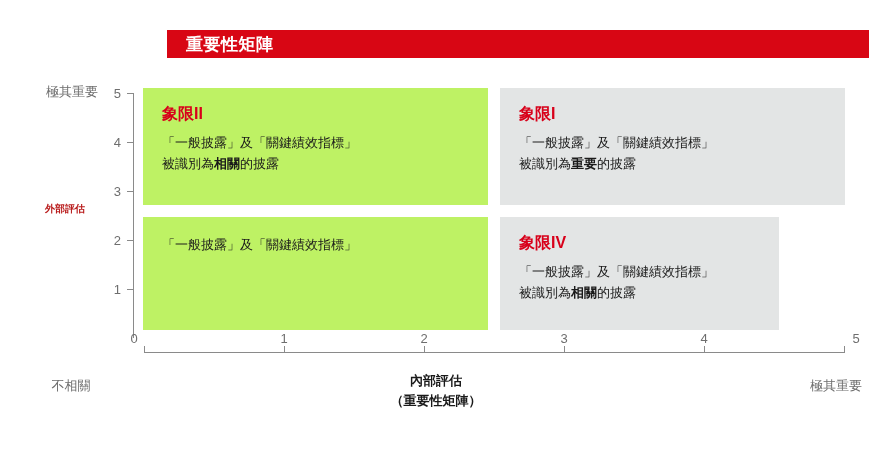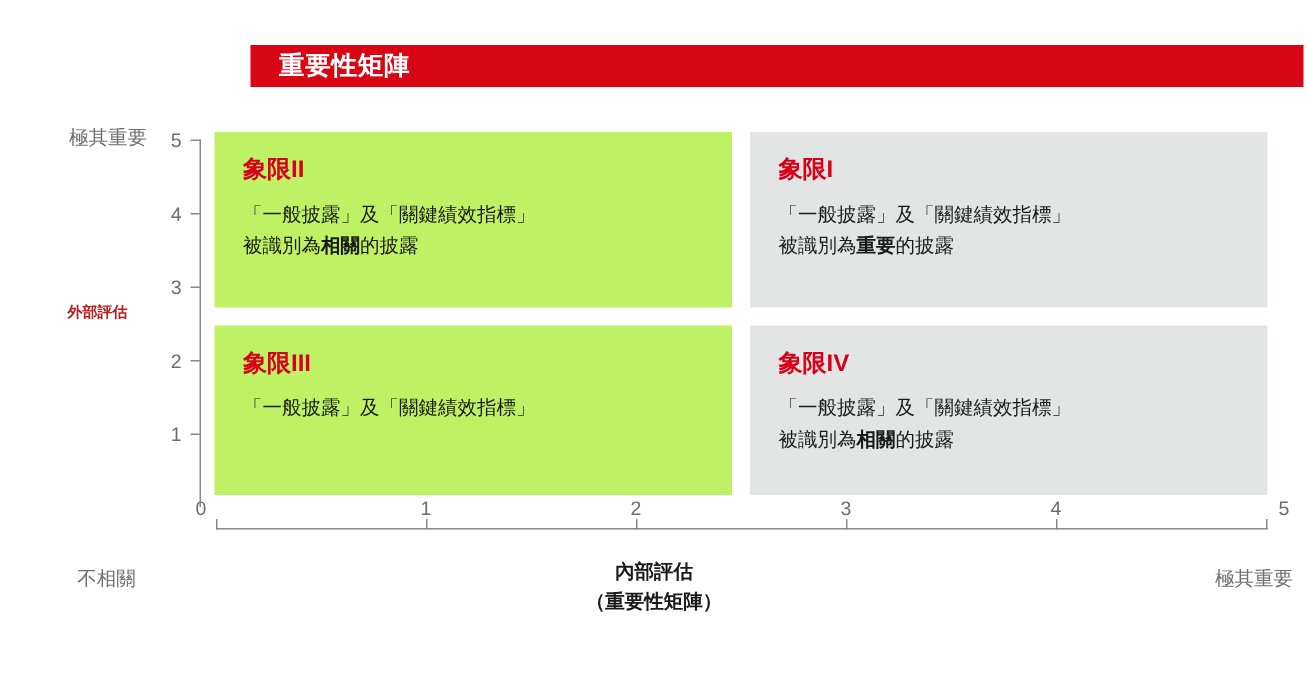--- a/index.html
+++ b/index.html
@@ -47,21 +47,21 @@
     position: absolute;
     box-sizing: border-box;
     padding: 17px 0 0 19px;
   }
   .quadrant.light { background: #bef264; }
   .quadrant.dark  { background: #e3e5e5; }
 
   .q-tl { left: 143px;  top: 88px;  width: 345px; height: 117px; }
   .q-tr { left: 500px;  top: 88px;  width: 345px; height: 117px; }
   .q-bl { left: 143px;  top: 217px; width: 345px; height: 113px; }
-  .q-br { left: 500px;  top: 217px; width: 345px; height: 113px; }
+  .q-br { left: 500px;  top: 217px; width: 279px; height: 113px; }
 
   .q-title {
     color: #d8001a;
     font-size: 16px;
     font-weight: bold;
     line-height: 1.1;
     margin: 0 0 9px 0;
     white-space: nowrap;
   }
   .q-line {
@@ -166,21 +166,20 @@
     <div class="q-line"><span>被識別為</span><b>相關</b><span>的披露</span></div>
   </div>
 
   <div class="quadrant dark q-tr">
     <div class="q-title">象限I</div>
     <div class="q-line">「一般披露」及「關鍵績效指標」</div>
     <div class="q-line"><span>被識別為</span><b>重要</b><span>的披露</span></div>
   </div>
 
   <div class="quadrant light q-bl">
-    <div class="q-title">象限III</div>
     <div class="q-line">「一般披露」及「關鍵績效指標」</div>
   </div>
 
   <div class="quadrant dark q-br">
     <div class="q-title">象限IV</div>
     <div class="q-line">「一般披露」及「關鍵績效指標」</div>
     <div class="q-line"><span>被識別為</span><b>相關</b><span>的披露</span></div>
   </div>
 
   <div class="axis-line" id="y-axis"></div>

